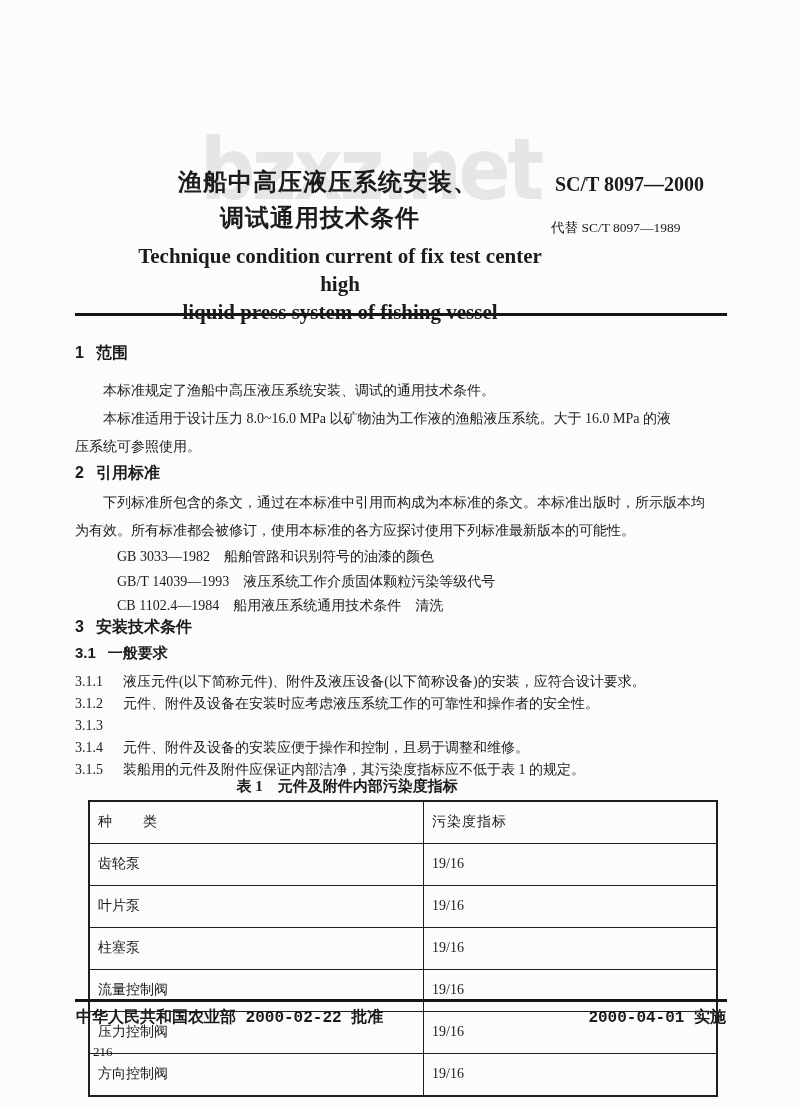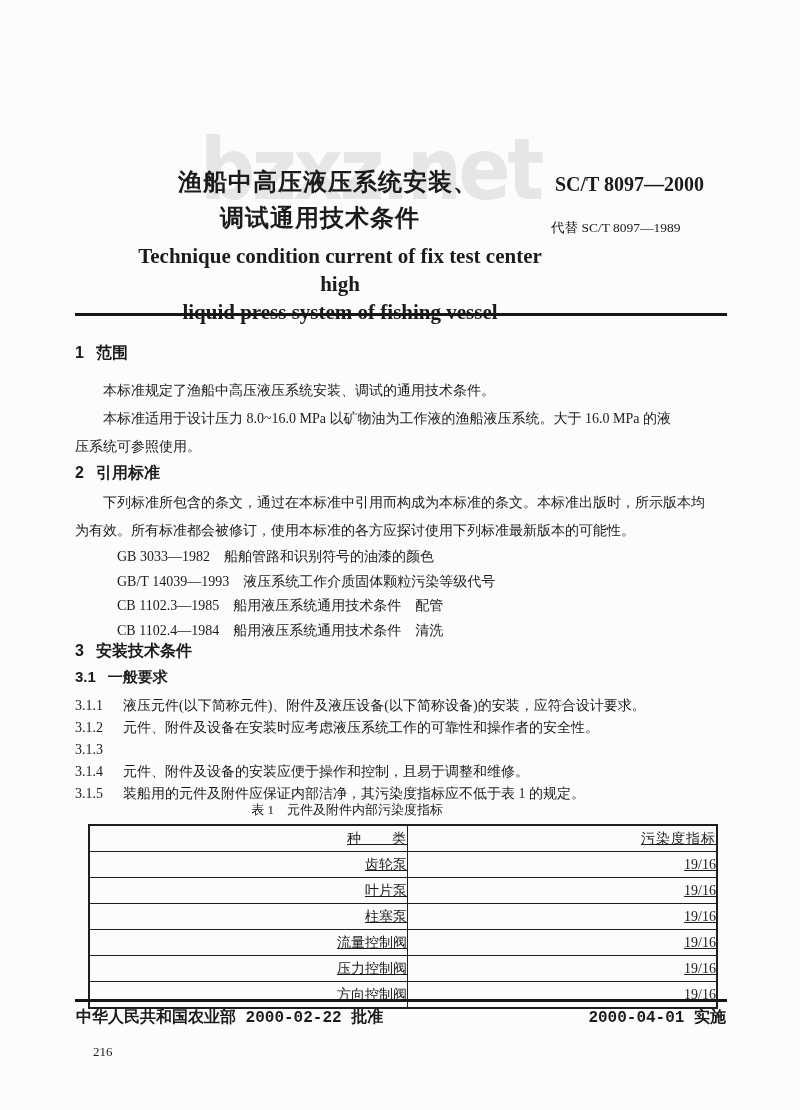--- a/index.html
+++ b/index.html
@@ -74,33 +74,33 @@
   .sub-h{
     display:flex;gap:12px;margin-top:6px;
     font-family:"Liberation Sans", sans-serif;
     font-size:15px;font-weight:bold;line-height:20px;white-space:nowrap;
   }
   .clauses{margin-top:8px;}
   .clause{display:flex;line-height:22px;white-space:nowrap;}
   .clause-num{flex:0 0 48px;}
   .tbl-caption{
     width:630px;margin:-4px 0 0 13px;text-align:center;
-    font-weight:normal;font-size:13px;line-height:18px;
+    font-weight:bold;font-size:15px;line-height:18px;
   }
   .tbl-caption span{position:relative;left:-56px;}
   table.t1{
     width:630px;margin:5px 0 0 13px;
     border-collapse:collapse;
     border:2.5px solid #1e1e1e;
     font-size:14px;
   }
   table.t1 td{
     border:1.2px solid #1e1e1e;
-    text-align:right;vertical-align:middle;
-    height:25px;padding:0;text-decoration:underline;
+    text-align:left;vertical-align:middle;
+    height:25px;padding:8px;
   }
   table.t1 .col-kind{width:317px;}
   table.t1 .hdr-row td{font-size:14px;letter-spacing:1px;}
   
   .footer-row{
     position:absolute;left:76px;top:1007px;width:650px;z-index:1;
     display:flex;justify-content:space-between;align-items:baseline;
     font-family:Liberation Mono, monospace;
     font-weight:bold;font-size:16px;white-space:nowrap;
   }
@@ -148,21 +148,20 @@
       <span>2</span>
       <span>引用标准</span>
     </div>
     <div class="para para-refs-intro">
       <div class="line indent">下列标准所包含的条文，通过在本标准中引用而构成为本标准的条文。本标准出版时，所示版本均</div>
       <div class="line">为有效。所有标准都会被修订，使用本标准的各方应探讨使用下列标准最新版本的可能性。</div>
     </div>
     <div class="refs">
       <div class="line">GB 3033—1982　船舶管路和识别符号的油漆的颜色</div>
       <div class="line">GB/T 14039—1993　液压系统工作介质固体颗粒污染等级代号</div>
-      <div class="line">CB 1102.3—1985　船用液压系统通用技术条件　配管</div>
       <div class="line">CB 1102.4—1984　船用液压系统通用技术条件　清洗</div>
     </div>
 
     <div class="sec-h h3">
       <span>3</span>
       <span>安装技术条件</span>
     </div>
     <div class="sub-h">
       <span>3.1</span>
       <span>一般要求</span>

